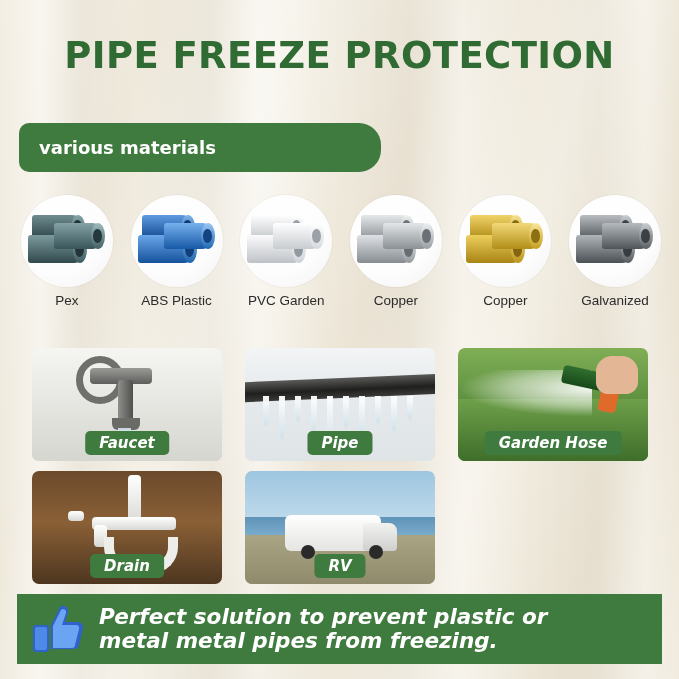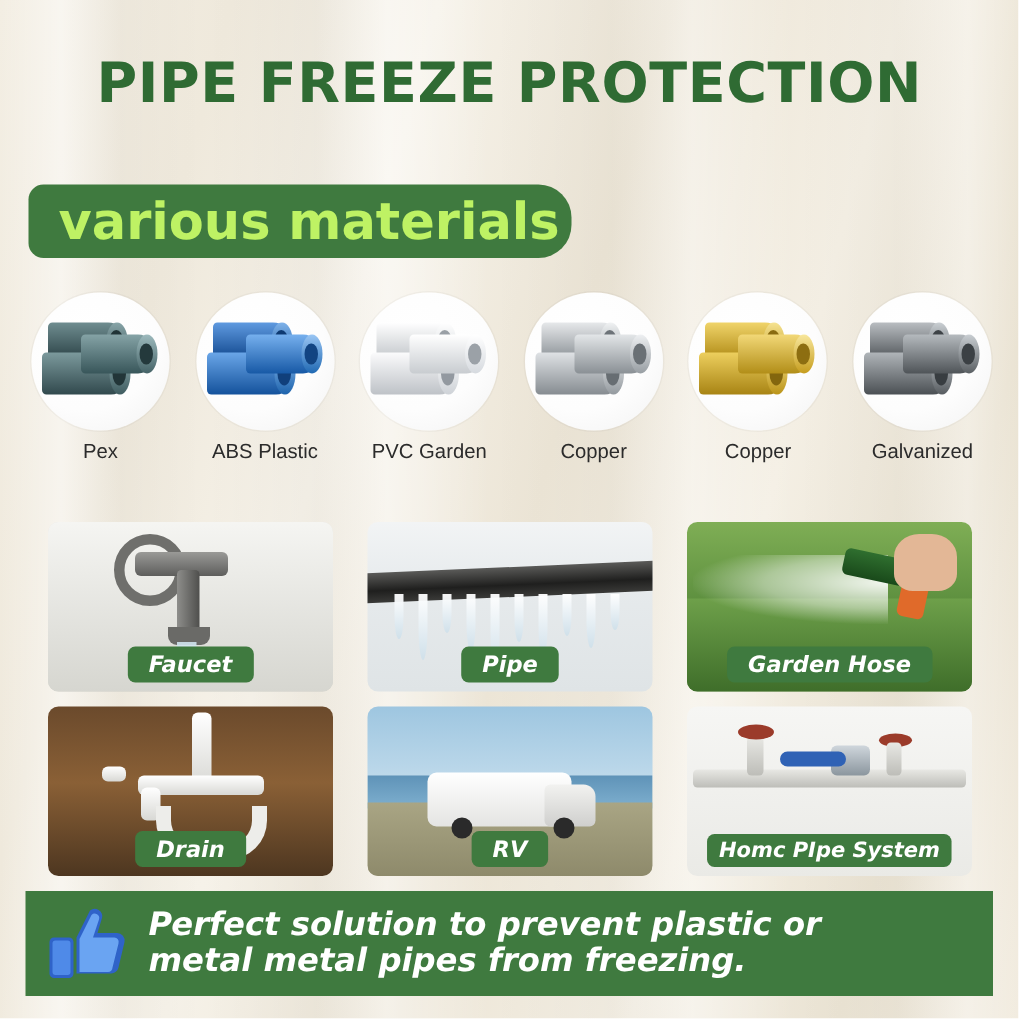--- a/index.html
+++ b/index.html
@@ -56,22 +56,22 @@
     width: 362px;
     height: 49px;
     background: #3f7a3f;
     border-radius: 10px 22px 22px 10px;
     display: flex;
     align-items: center;
     padding-left: 20px;
     box-sizing: border-box;
   }
   .pill span {
-    color: #bef264;
-    font-size: 34px;
+    color: #ffffff;
+    font-size: 18px;
     font-weight: 700;
     font-family: "DejaVu Sans", sans-serif;
   }
 
   
   .materials {
     position: absolute;
     top: 195px;
     left: 17px;
     width: 648px;
@@ -410,30 +410,20 @@
     <div class="cell rv-bg">
       <div class="rv-sea"></div>
       <div class="rv-land"></div>
       <div class="rv-body"></div>
       <div class="rv-cab"></div>
       <div class="rv-wheel" style="left:56px;"></div>
       <div class="rv-wheel" style="left:124px;"></div>
       <div class="cell-label">RV</div>
     </div>
 
-    <div class="cell home-bg">
-      <div class="home-pipe" style="left:4px;  top:42px; width:182px; height:12px;"></div>
-      <div class="home-pipe" style="left:40px; top:20px; width:11px; height:26px;"></div>
-      <div class="home-valve" style="left:34px; top:12px; width:24px; height:10px;"></div>
-      <div class="home-valve" style="left:128px;top:18px; width:22px; height:9px;"></div>
-      <div class="home-pipe" style="left:133px;top:24px; width:10px; height:22px;"></div>
-      <div class="home-meter" style="left:96px; top:26px;"></div>
-      <div class="home-blue" style="left:62px; top:30px; width:44px; height:10px;"></div>
-      <div class="cell-label wide">Homc PIpe System</div>
-    </div>
 
   </div>
 
   <div class="footer">
     <div class="thumb">
       <svg width="56" height="56" viewBox="0 0 56 56" aria-hidden="true">
         <rect x="2" y="24" width="16" height="27" rx="3" fill="#2f63c9"></rect>
         <rect x="4" y="26" width="12" height="23" rx="2" fill="#4f8ae8"></rect>
         <path d="M20 24 L29 6 a5 5 0 0 1 8 5 l-3 10 h13 a5 5 0 0 1 5 6 l-4 17 a5 5 0 0 1 -5 4 H20 Z" fill="#2f63c9"></path>
         <path d="M22 25 L30 9 a3 3 0 0 1 5 3 l-4 12 h14 a3 3 0 0 1 3 4 l-4 16 a3 3 0 0 1 -3 3 H22 Z" fill="#6aa4f2"></path>

